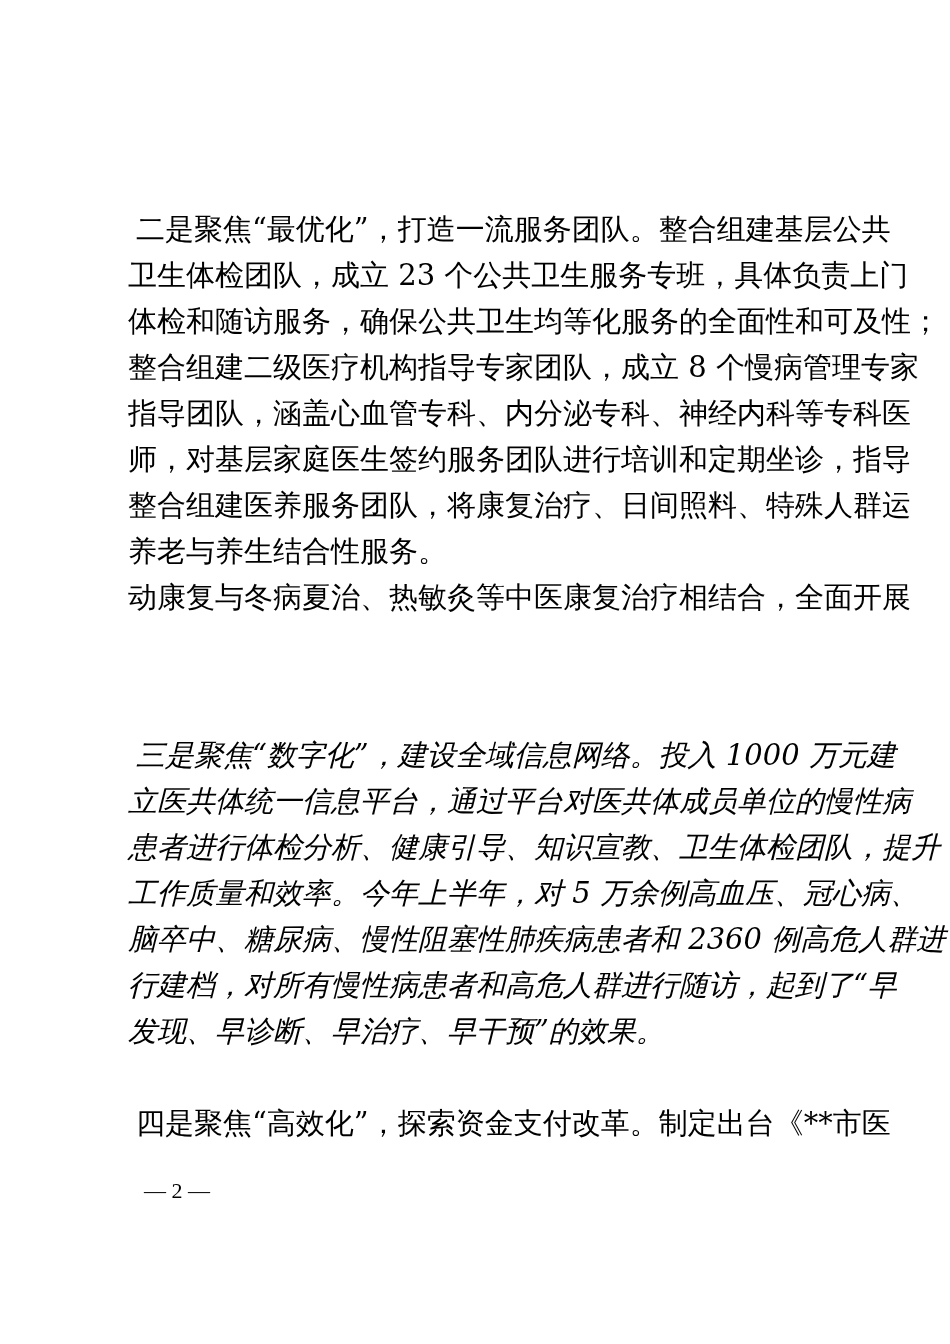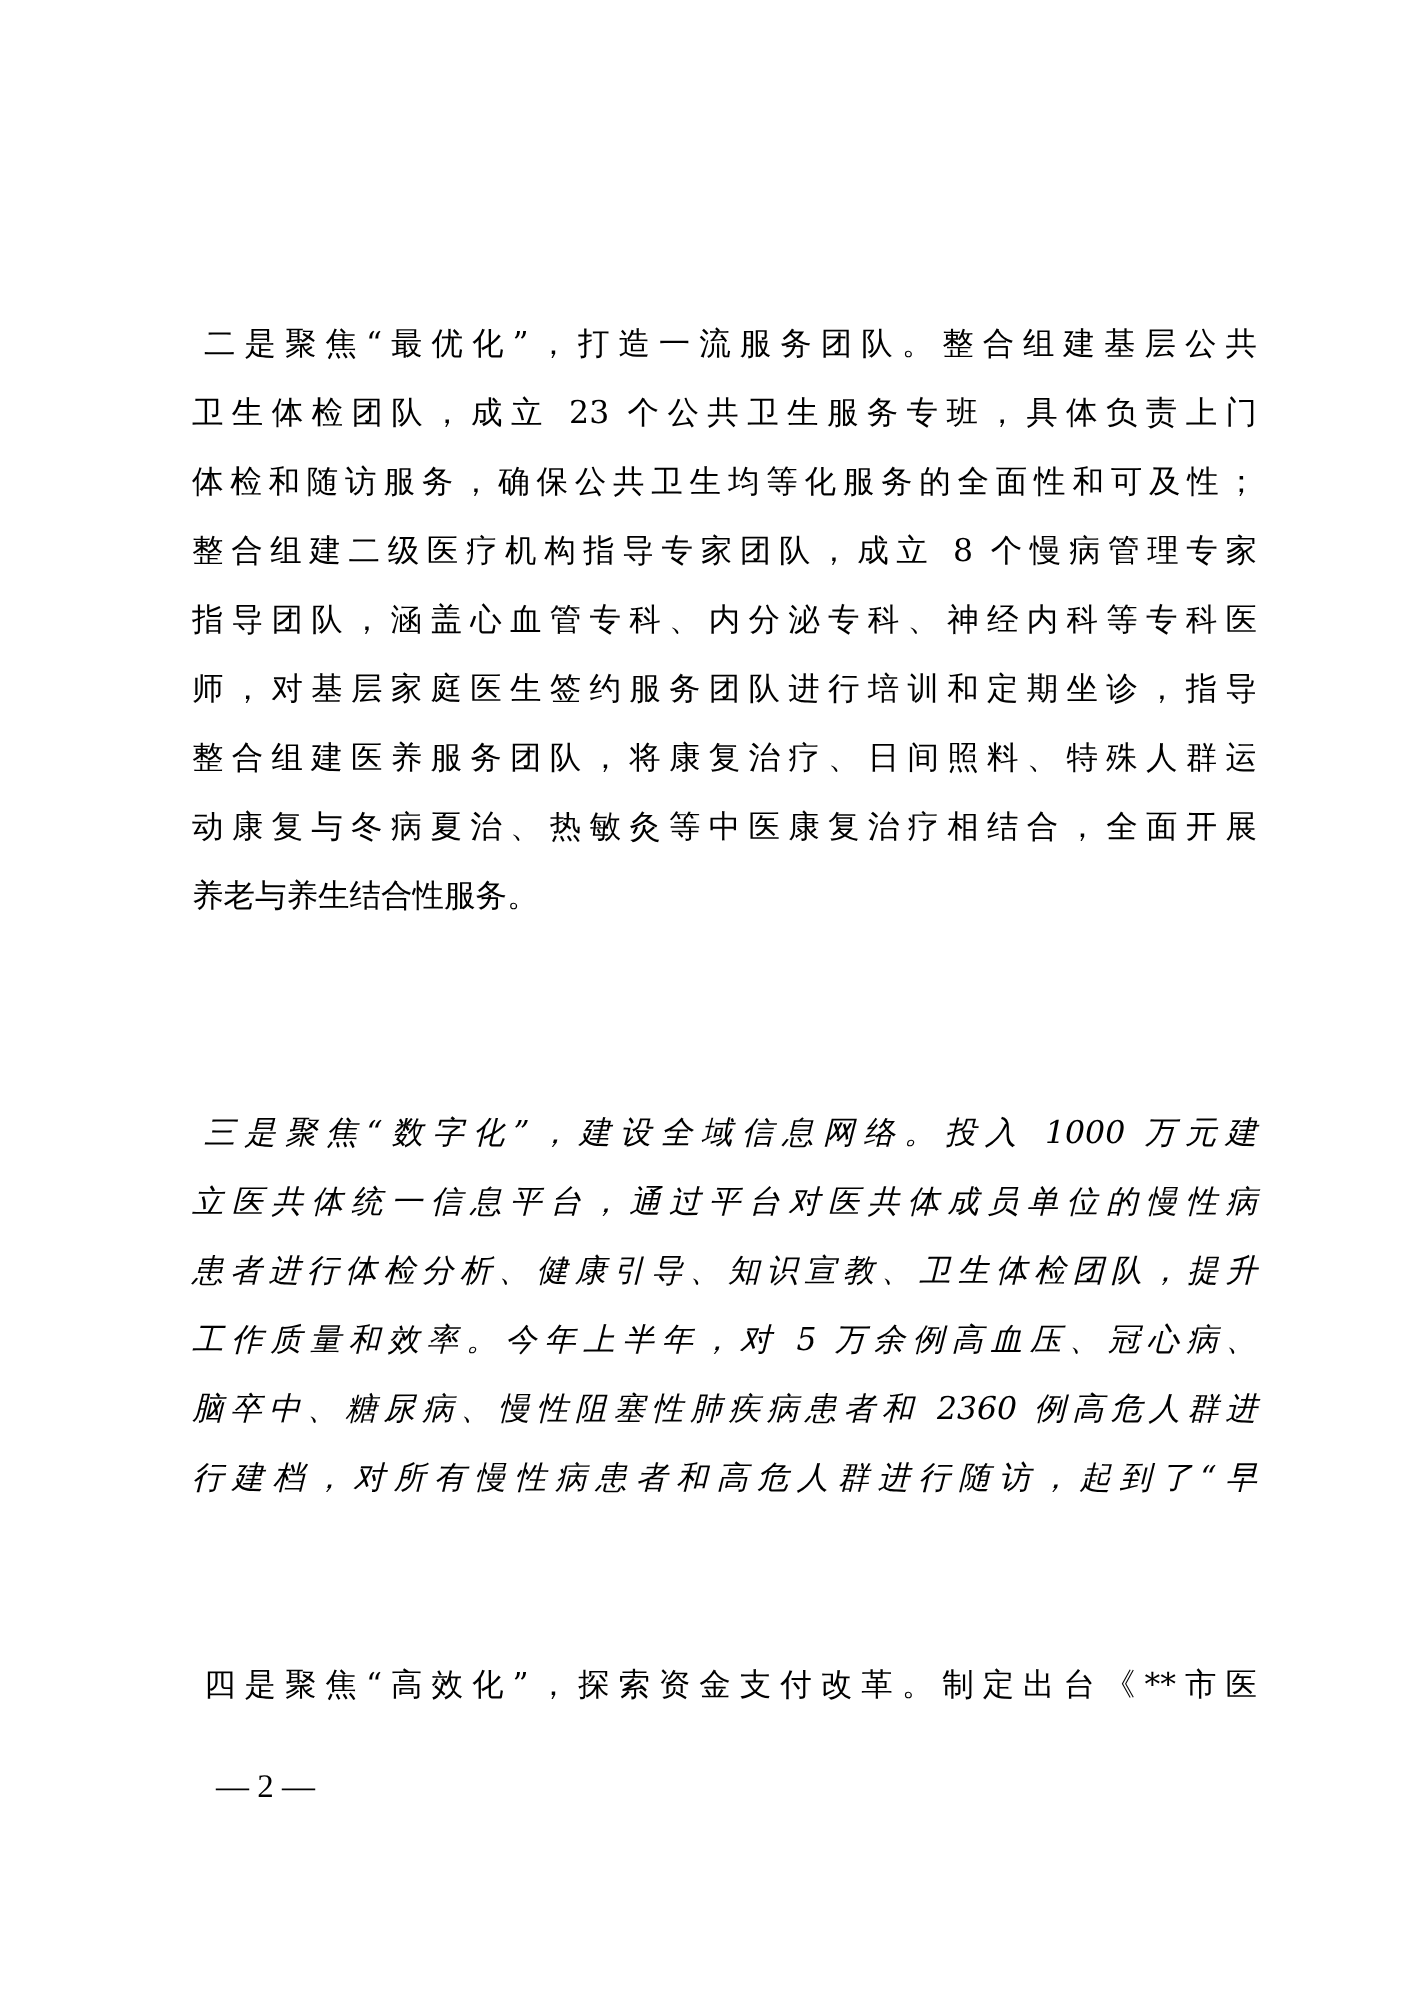--- a/index.html
+++ b/index.html
@@ -24,21 +24,21 @@
     }
     .para {
       position: absolute;
       left: 128px;
       width: 710px;
     }
     .line {
       display: block;
       height: 46px;
       line-height: 46px;
-      font-size: 21px;
+      font-size: 29px;
       white-space: nowrap;
       text-align: justify;
       text-align-last: justify;
       letter-spacing: 0px;
     }
     .line.last {
       text-align-last: left;
     }
     .line.indent {
       padding-left: 8px;
@@ -62,31 +62,32 @@
 <div class="page">
 
   <div class="para" id="p1">
     <span class="line indent">二是聚焦“最优化”，打造一流服务团队。整合组建基层公共</span>
     <span class="line">卫生体检团队，成立 23 个公共卫生服务专班，具体负责上门</span>
     <span class="line">体检和随访服务，确保公共卫生均等化服务的全面性和可及性；</span>
     <span class="line">整合组建二级医疗机构指导专家团队，成立 8 个慢病管理专家</span>
     <span class="line">指导团队，涵盖心血管专科、内分泌专科、神经内科等专科医</span>
     <span class="line">师，对基层家庭医生签约服务团队进行培训和定期坐诊，指导</span>
     <span class="line">整合组建医养服务团队，将康复治疗、日间照料、特殊人群运</span>
+    <span class="line last">养老与养生结合性服务。</span>
     <span class="line">动康复与冬病夏治、热敏灸等中医康复治疗相结合，全面开展</span>
-    <span class="line last">养老与养生结合性服务。</span>
   </div>
 
   <div class="para" id="p2">
     <span class="line indent">三是聚焦“数字化”，建设全域信息网络。投入 1000 万元建</span>
     <span class="line">立医共体统一信息平台，通过平台对医共体成员单位的慢性病</span>
     <span class="line">患者进行体检分析、健康引导、知识宣教、卫生体检团队，提升</span>
     <span class="line">工作质量和效率。今年上半年，对 5 万余例高血压、冠心病、</span>
     <span class="line">脑卒中、糖尿病、慢性阻塞性肺疾病患者和 2360 例高危人群进</span>
     <span class="line">行建档，对所有慢性病患者和高危人群进行随访，起到了“早</span>
+    <span class="line last">发现、早诊断、早治疗、早干预”的效果。</span>
   </div>
 
   <div class="para" id="p3">
     <span class="line indent">四是聚焦“高效化”，探索资金支付改革。制定出台《**市医</span>
   </div>
 
   <div class="page-number">— 2 —</div>
 
 </div>
 

